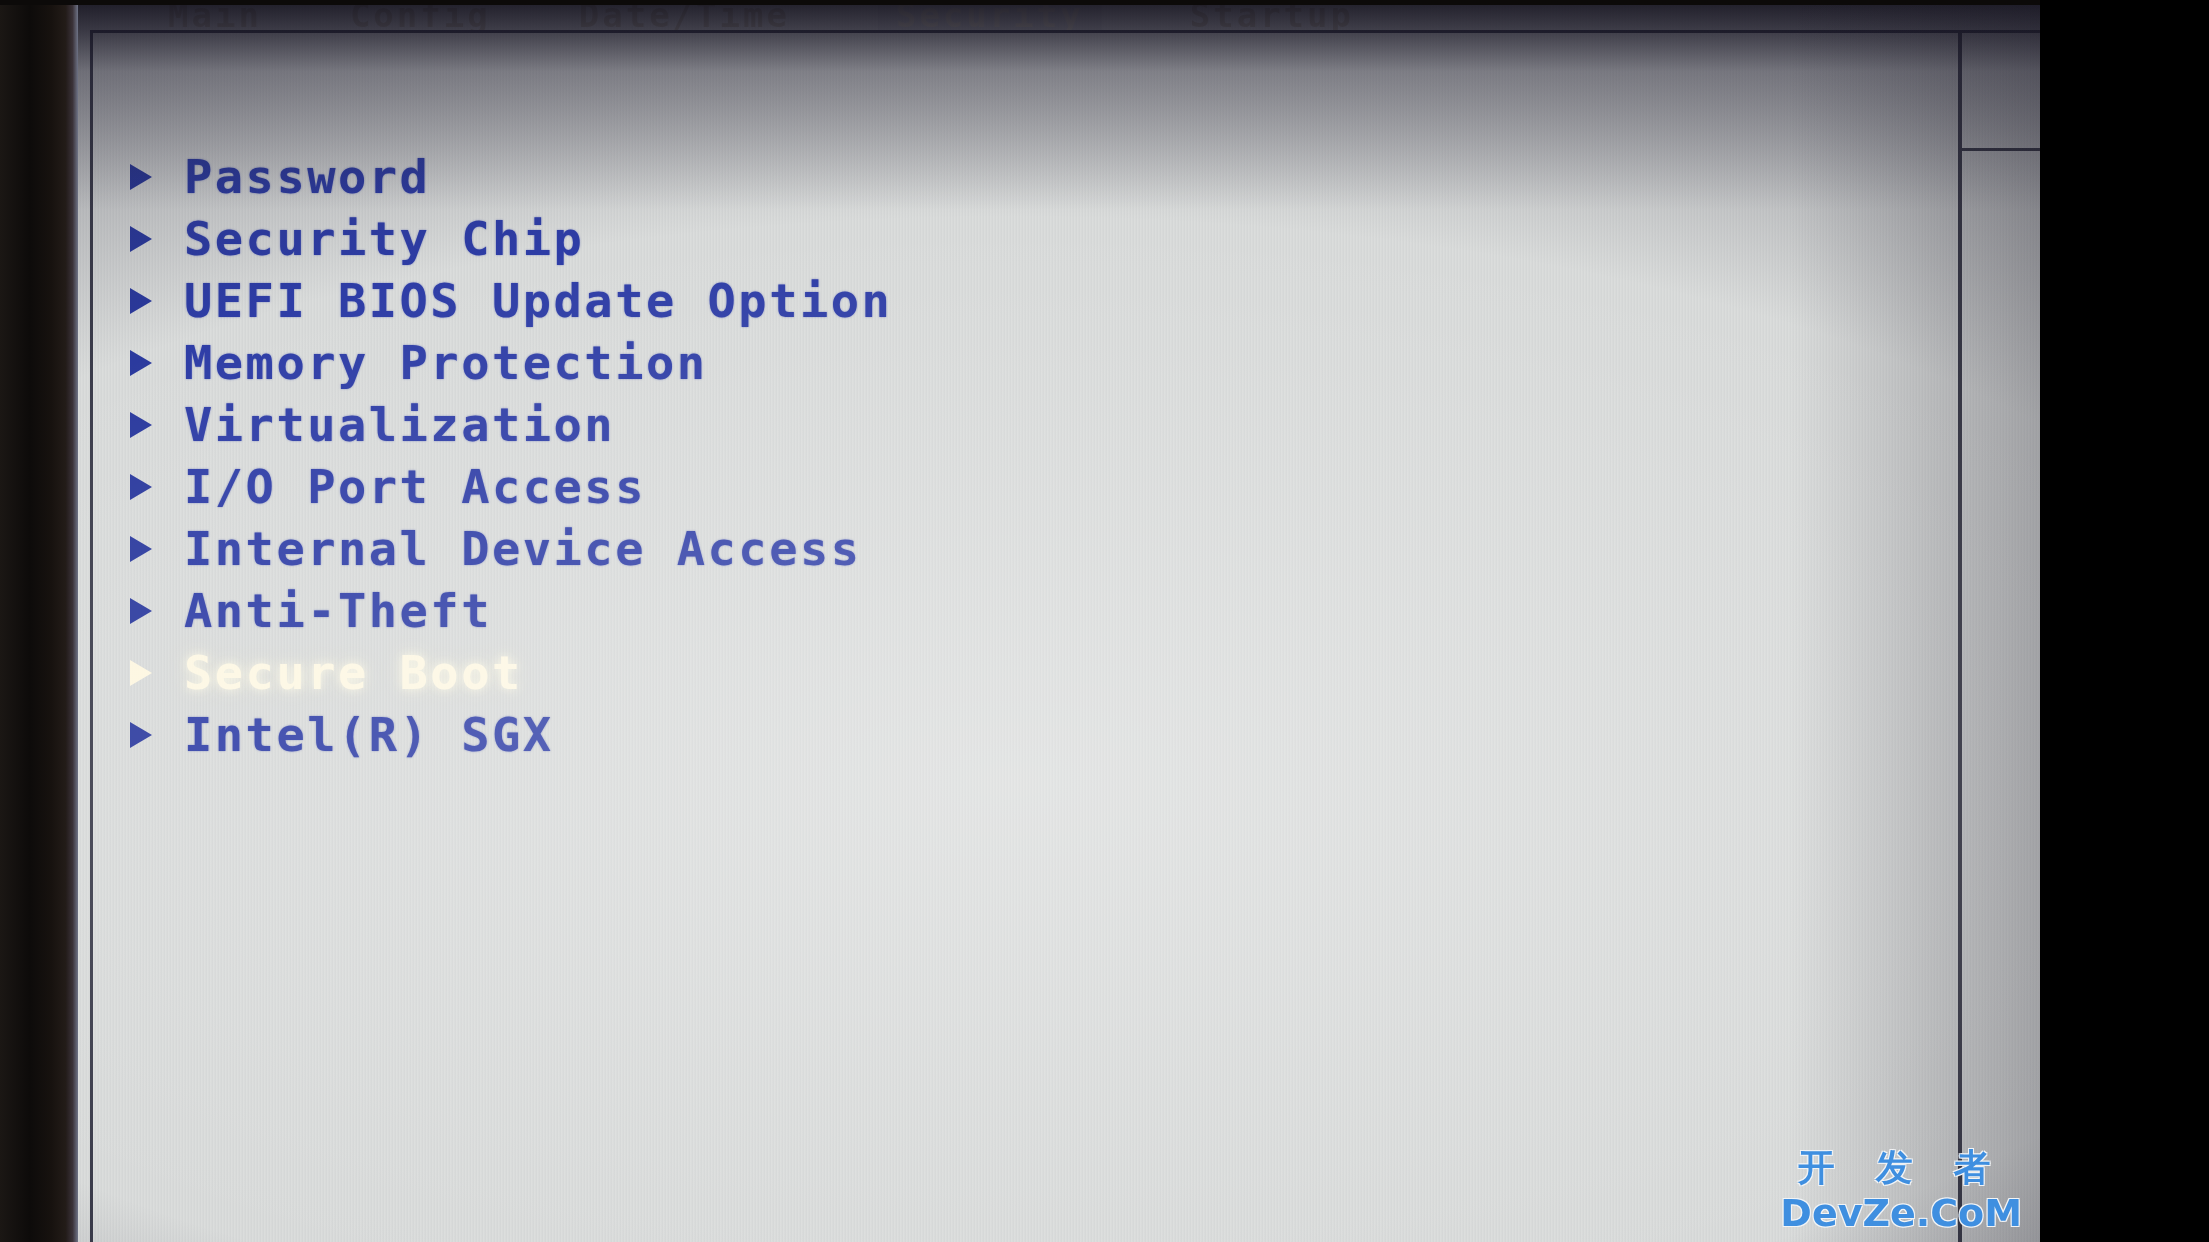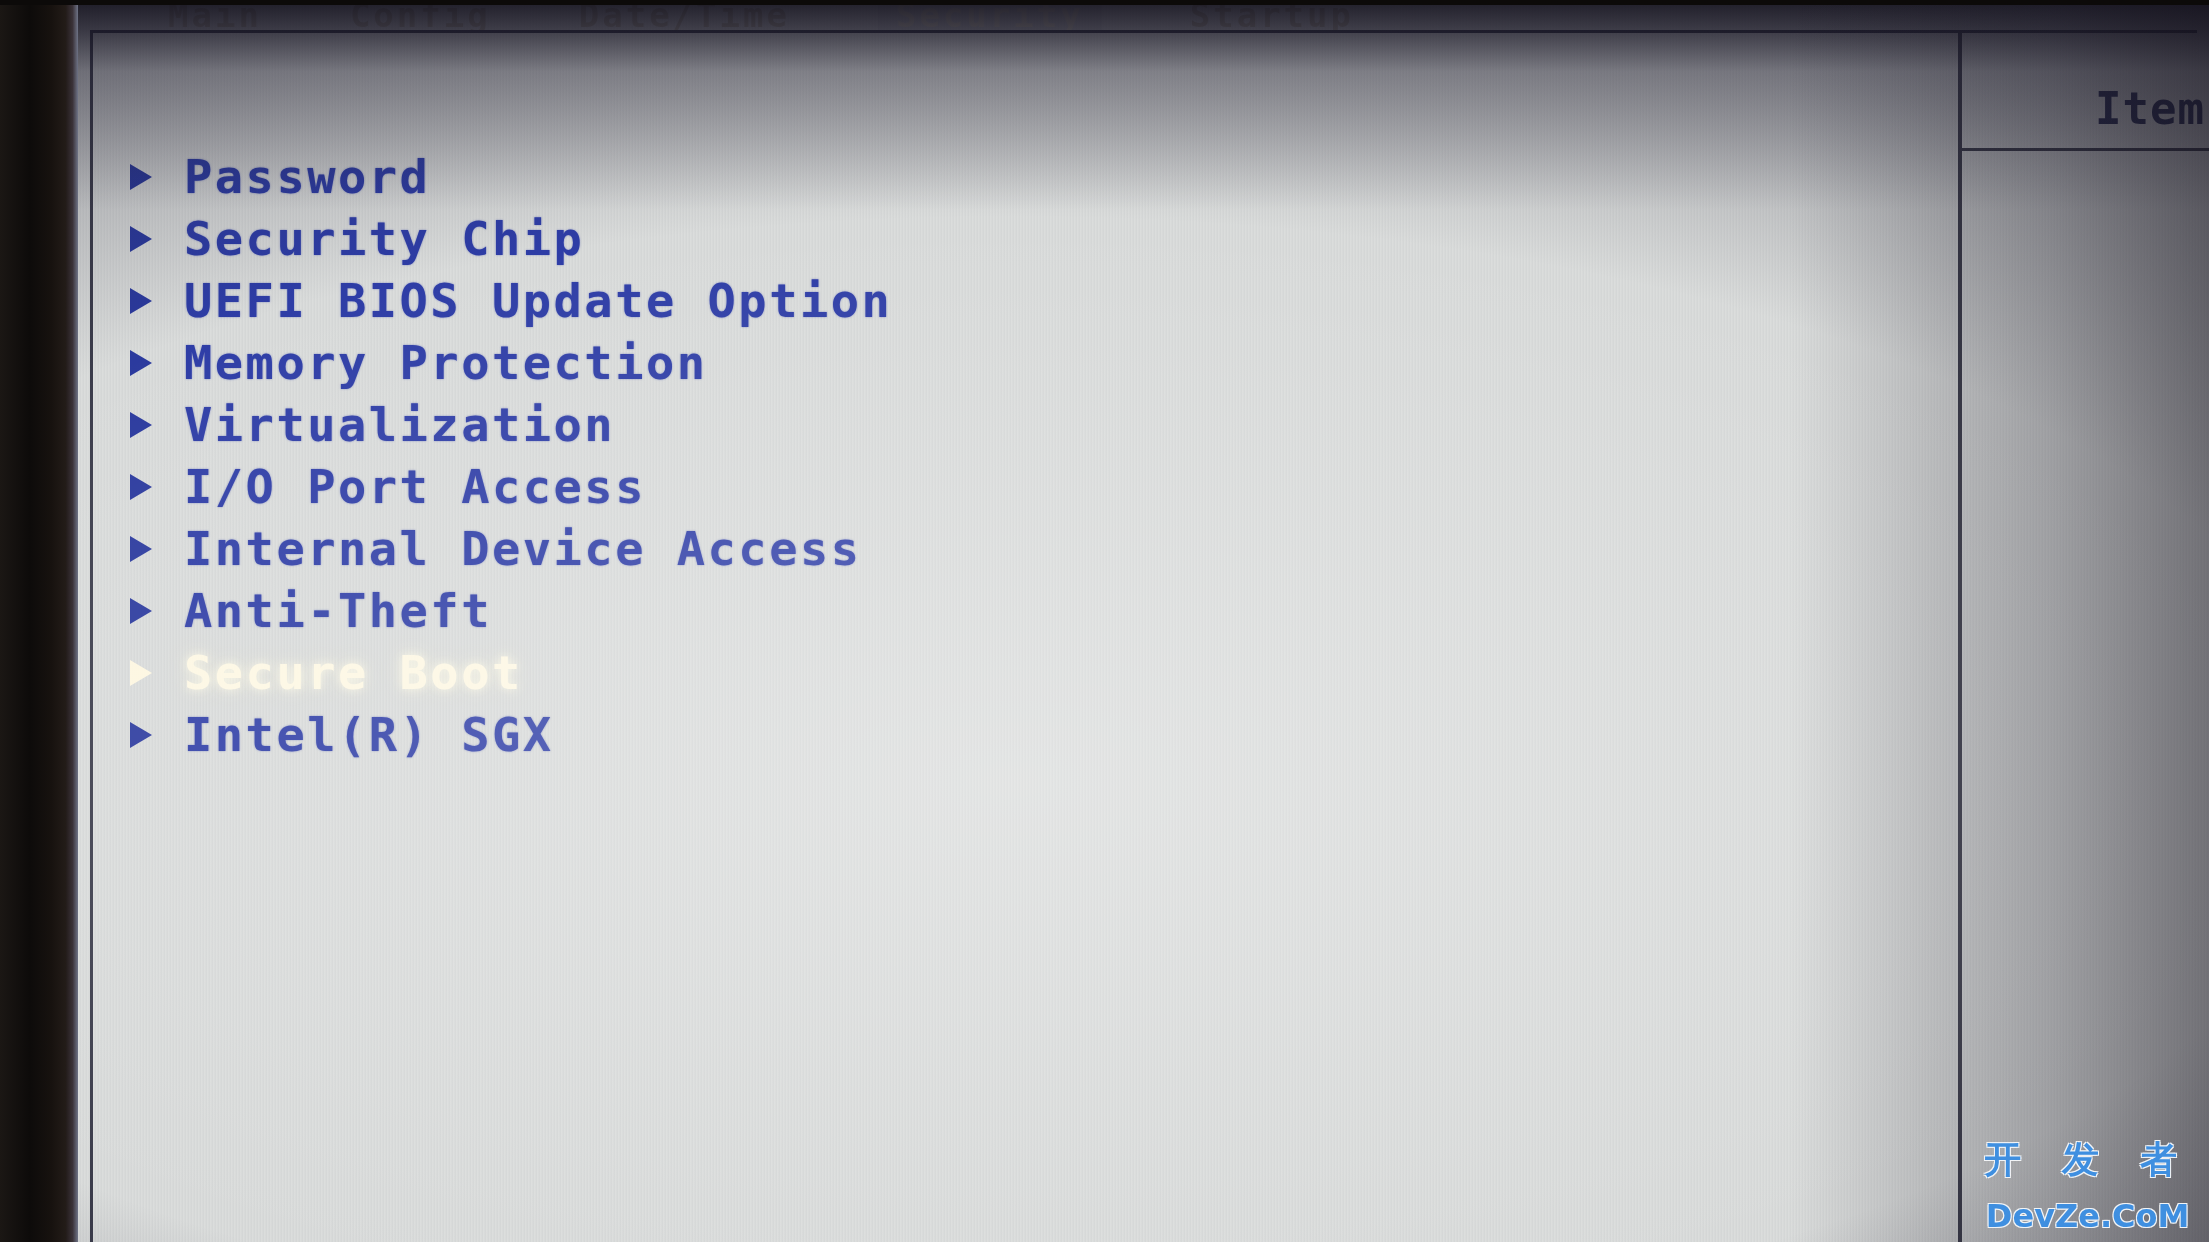--- a/index.html
+++ b/index.html
@@ -11,21 +11,21 @@
   body {
     width: 2209px;
     height: 1242px;
     overflow: hidden;
     font-family: "DejaVu Sans Mono", monospace;
   }
 
   
   #photo {
     position: relative;
-    width: 2209px;
+    width: 2040px;
     height: 1242px;
     background: #0a0908;
     overflow: hidden;
   }
 
   
   .bezel-left {
     position: absolute;
     left: 0; top: 0;
     width: 66px; height: 1242px;
@@ -240,25 +240,25 @@
     font-size: 37px;
     font-weight: bold;
     letter-spacing: 14px;
     color: #3f8fe0;
     text-shadow:
       1px 1px 0 #f2f4f6, -1px -1px 0 #f2f4f6,
       1px -1px 0 #f2f4f6, -1px 1px 0 #f2f4f6;
   }
   .wm-en {
     font-family: "DejaVu Sans", sans-serif;
-    font-size: 32px;
+    font-size: 38px;
     font-weight: bold;
     letter-spacing: 0px;
     color: #3f8fe0;
-    margin-top: 22px;
+    margin-top: 8px;
     text-shadow:
       1px 1px 0 #f2f4f6, -1px -1px 0 #f2f4f6,
       1px -1px 0 #f2f4f6, -1px 1px 0 #f2f4f6;
   }
 </style>
 </head>
 <body>
 
 <div id="photo">
 

